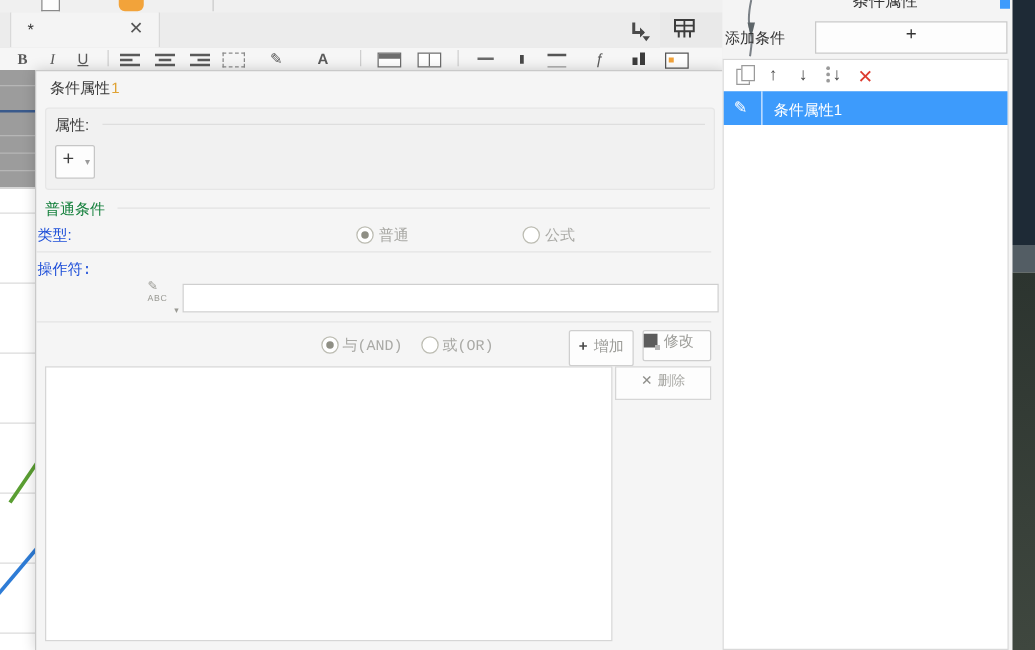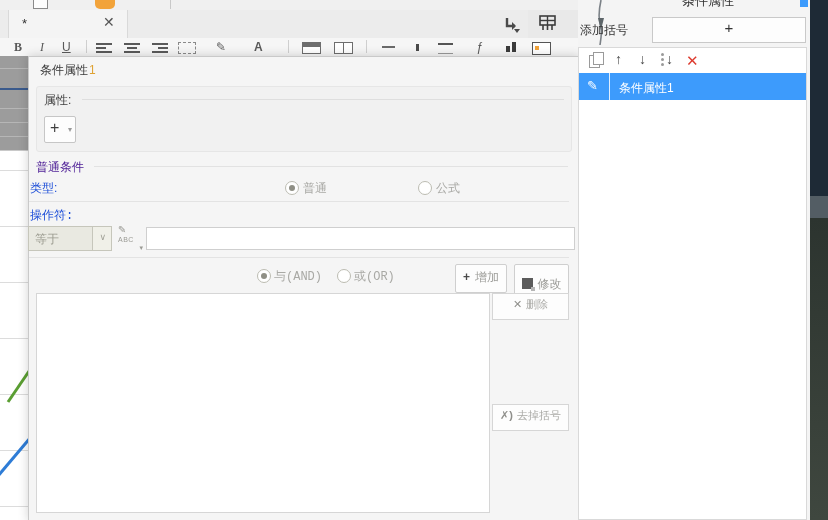--- a/index.html
+++ b/index.html
@@ -58,21 +58,21 @@
   .dlg-title{left:40px;top:62px;font-size:12px;color:#3a3a3a;}
   .dlg-title .num{color:#dfa233;padding-left:1px;}
 
   .attr-panel{left:36px;top:86px;width:534px;height:64px;background:#f1f1f1;border:1px solid #e6e6e6;border-radius:3px;}
   .attr-label{left:44px;top:92px;color:#3f3f3f;}
   .attr-rule{left:82px;top:99px;width:482px;height:1px;background:#dedede;}
   .add-attr-btn{left:44px;top:116px;width:30px;height:25px;background:#fdfdfd;border:1px solid #c6c6c6;border-radius:2px;cursor:pointer;}
   .add-attr-btn .plus{position:absolute;left:5px;top:2px;font-size:16px;color:#3f3f3f;}
   .add-attr-btn .drop{position:absolute;right:3px;top:8px;font-size:8px;color:#9a9a9a;}
 
-  .group-label{color:#4c1d95;}
+  .group-label{color:#15803d;}
   .g1-label{left:36px;top:159px;}
   .g1-rule{left:94px;top:166px;width:474px;height:1px;background:#e2e2e2;}
 
   .lbl-gray{color:#1d4ed8;}
   .type-label{left:30px;top:180px;}
   .radio{position:absolute;width:12px;height:12px;border:1px solid #bcbcb2;border-radius:50%;background:#fff;}
   .radio.sel::after{content:"";position:absolute;left:3px;top:3px;width:6px;height:6px;border-radius:50%;background:#8f8f85;}
   .rlabel{position:absolute;color:#a9a9a5;}
 
   .hdiv{height:1px;background:#e3e3e3;}
@@ -87,21 +87,21 @@
   .abc-btn .pen{position:absolute;left:1px;top:-3px;font-size:10px;transform:rotate(0deg);}
   .abc-btn .abc{position:absolute;left:1px;top:9px;font-size:7px;letter-spacing:.5px;}
   .abc-btn .drop{position:absolute;right:0px;bottom:-1px;font-size:7px;}
 
   .cond-input{left:146px;top:227px;width:419px;height:21px;background:#fff;border:1px solid #cfcfcf;font-size:12px;padding:0 4px;box-sizing:content-box;}
 
   .and-or-row .rlabel{font-family:Liberation Mono, monospace;}
   .btn{position:absolute;background:#fdfdfd;border:1px solid #cfcfcf;border-radius:2px;color:#9d9d99;font-size:12px;cursor:pointer;}
   .btn .ic{color:#4a4a4a;font-weight:bold;margin-right:5px;}
   .add-btn{left:455px;top:264px;width:50px;height:23px;padding-top:4px;text-align:center;}
-  .mod-btn{left:514px;top:264px;width:53px;height:23px;padding-top:11px;text-align:center;}
+  .mod-btn{left:514px;top:264px;width:53px;height:23px;padding-top:0;text-align:left;}
   .mod-ic{display:inline-block;width:11px;height:11px;background:#5c5c5c;position:relative;top:1px;margin-right:5px;}
   .mod-ic::after{content:"";position:absolute;right:-2px;bottom:-2px;width:4px;height:4px;background:#b5b5b5;}
 
   .cond-list{left:36px;top:293px;width:452px;height:218px;background:#fff;border:1px solid #d6d6d6;}
 
   .side-btn{left:492px;width:75px;height:22px;background:#fdfdfd;border:1px solid #d6d6d6;color:#a9a9a5;font-size:11px;text-align:center;padding-top:3px;cursor:pointer;}
   .side-btn .ic{color:#8f8f8b;font-weight:bold;margin-right:4px;font-size:11px;}
 
   
   .right-panel{left:578px;top:0;width:232px;height:520px;background:#f4f4f4;}
@@ -244,26 +244,20 @@
 
   <div class="abs lbl-gray type-label">类型:</div>
   <span class="radio sel abs" style="left:285px;top:181px"></span>
   <span class="rlabel" style="left:303px;top:180px">普通</span>
   <span class="radio abs" style="left:418px;top:181px"></span>
   <span class="rlabel" style="left:436px;top:180px">公式</span>
 
   <div class="abs hdiv" style="left:29px;top:201px;width:540px"></div>
   <div class="abs lbl-gray op-label">操作符:</div>
 
-  <div class="abs op-select">
-    <span class="val">等于</span>
-    <span class="chev-box">
-        <span class="chev">∨</span>
-      </span>
-  </div>
   <div class="abs abc-btn">
     <span class="pen">✎</span>
     <span class="abc">ABC</span>
     <span class="drop">▾</span>
   </div>
   <input class="abs cond-input" type="text" value="" style="">
 
   <div class="abs hdiv" style="left:29px;top:257px;width:540px"></div>
 
   <div class="and-or-row">
@@ -276,33 +270,30 @@
     <span class="ic">+</span><span>增加</span>
   </div>
   <div class="btn mod-btn">
     <span class="mod-ic"></span><span>修改</span>
   </div>
 
   <div class="abs cond-list"></div>
 
   <div class="abs side-btn" style="top:293px">
     <span class="ic">✕</span><span>删除</span>
-  </div>
-  <div class="abs side-btn" style="top:404px">
-    <span class="ic">✗)</span><span>去掉括号</span>
   </div>
 
   <div class="abs right-panel">
     <span class="abs clipped-header">条件属性</span>
     <span class="abs blue-chip"></span>
     <svg class="abs pen-cursor" viewBox="0 0 22 46">
       <path d="M11 0 C8 14 9 20 11 28 C12 33 11 38 10 45" fill="none" stroke="#7b8187" stroke-width="1.6"></path>
       <path d="M8 18 L14 18 L11 30 Z" fill="#5d6569"></path>
     </svg>
-    <span class="abs add-cond-label">添加括号</span>
+    <span class="abs add-cond-label">添加条件</span>
     <div class="abs add-cond-btn">
       <span>+</span>
     </div>
 
     <div class="abs rp-list">
       <div class="rp-toolbar">
         <span class="copy-ico">
             <i class="p1"></i>
             <i class="p2"></i>
           </span>

